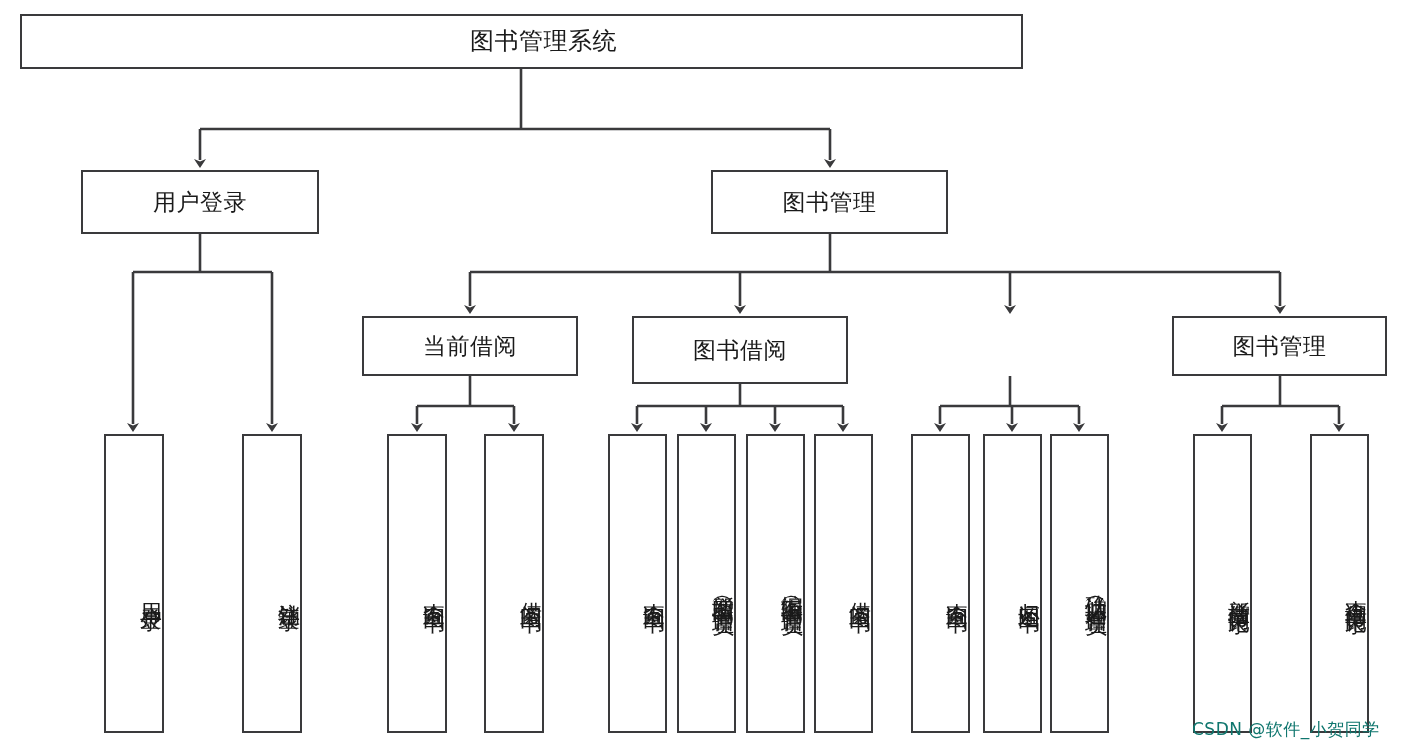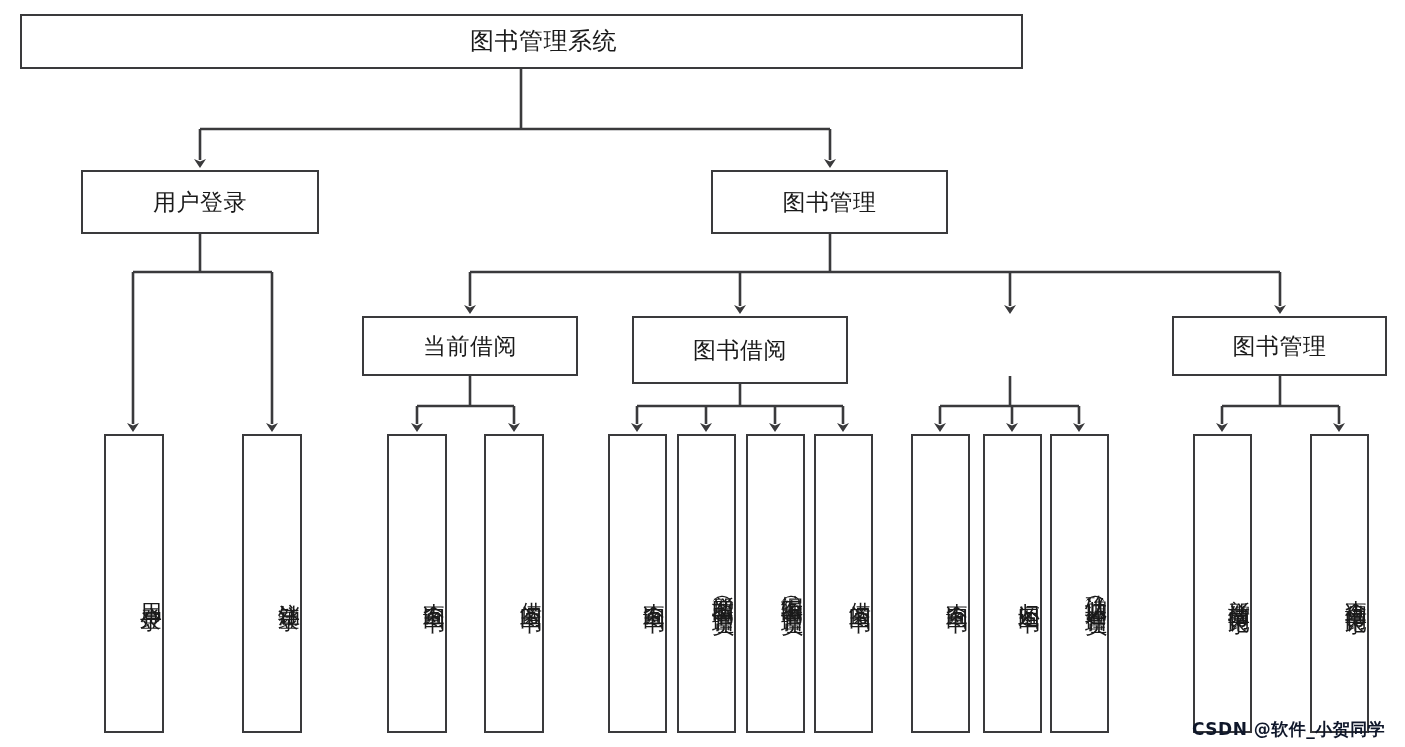--- a/index.html
+++ b/index.html
@@ -60,24 +60,23 @@
   .node.v .cap {
     writing-mode: vertical-rl;
     text-orientation: upright;
     font-size: 22px;
     letter-spacing: 3px;
     line-height: 1;
   }
   .watermark {
     position: absolute;
     font-size: 17px;
-    color: #0f172a;
+    color: #0f766e;
     white-space: nowrap;
     letter-spacing: 0.5px;
-    font-weight: bold;
   }
 </style>
 </head>
 <body>
 
 <div id="canvas">
 
   <svg class="wires" viewBox="0 0 1405 747" xmlns="http://www.w3.org/2000/svg">
     <defs>
       <marker id="arrow" markerWidth="10" markerHeight="12" refX="1" refY="6" orient="auto" markerUnits="userSpaceOnUse">

